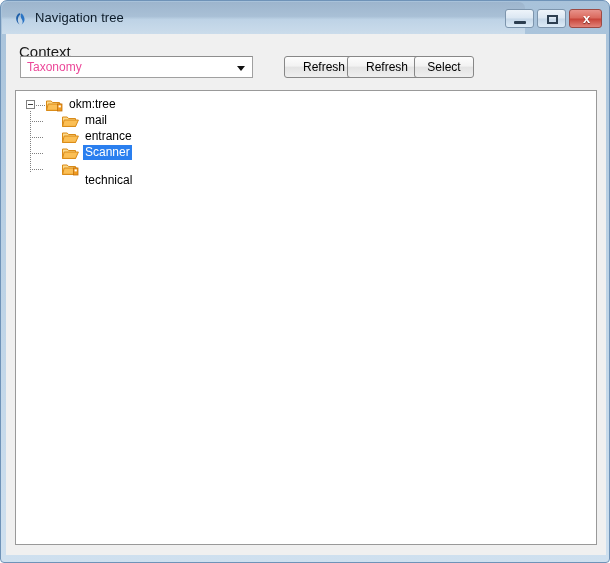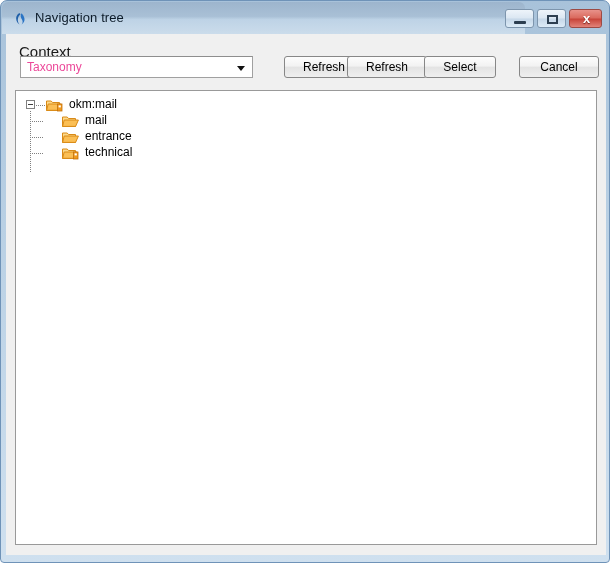--- a/index.html
+++ b/index.html
@@ -150,21 +150,21 @@
     border-radius: 3px;
     background: linear-gradient(to bottom, #fdfdfd 0%, #f2f2f2 46%, #e3e3e3 50%, #efefef 100%);
     font-size: 12px;
     color: #000000;
     text-align: center;
     line-height: 20px;
     cursor: default;
   }
   #btn-refresh { left: 254px; width: 80px; margin-left: 24px; }
   #btn-search  { left: 341px; width: 80px; }
-  #btn-select  { left: 418px; width: 72px; }
+  #btn-select  { left: 408px; width: 60px; }
   #btn-cancel  { left: 513px; width: 80px; }
 
   
   #tree-panel {
     position: absolute;
     left: 9px; top: 56px;
     width: 582px;
     height: 455px;
     box-sizing: border-box;
     background: #ffffff;
@@ -285,37 +285,36 @@
     <div id="context-label">Context</div>
 
     <div id="context-combo">
       <div id="context-combo-value">Taxonomy</div>
       <div id="context-combo-arrow"></div>
     </div>
 
     <div class="dlgbtn" id="btn-refresh">Refresh</div>
     <div class="dlgbtn" id="btn-search">Refresh</div>
     <div class="dlgbtn" id="btn-select">Select</div>
-    <div class="dlgbtn" id="btn-cancel">Cancel</div>
 
     <div id="tree-panel">
       <div id="tree-root-wrap">
 
         <div class="tree-row root">
           <div class="expander"></div>
           <div class="hstub root-stub"></div>
           <div class="folder" style="left:30px;">
             <svg width="17" height="14" viewBox="0 0 17 14">
               <path d="M0.5 3.0 L0.5 12.5 L13.5 12.5 L13.5 4.5 L6.5 4.5 L5.2 3.0 Z" fill="#fcd98a" stroke="#d98a17" stroke-width="1"></path>
               <path d="M2.2 6.0 L15.2 6.0 L13.0 12.3 L0.6 12.3 Z" fill="#fbbf55" stroke="#d98a17" stroke-width="1"></path>
               <rect x="11.5" y="6.0" width="4.5" height="7.0" fill="#f09a1e" stroke="#c4700c" stroke-width="0.8"></rect>
               <rect x="12.6" y="7.4" width="2.2" height="2.0" fill="#ffffff"></rect>
             </svg>
           </div>
-          <div class="label" style="left:51px;">okm:mail</div>
+          <div class="label" style="left:51px;">okm:tree</div>
         </div>
 
         <div class="vline"></div>
 
         <div class="tree-row">
           <div class="hstub"></div>
           <div class="folder" style="left:46px;">
             <svg width="17" height="14" viewBox="0 0 17 14">
               <path d="M0.5 3.0 L0.5 12.5 L13.5 12.5 L13.5 4.5 L6.5 4.5 L5.2 3.0 Z" fill="#fcd98a" stroke="#d98a17" stroke-width="1"></path>
               <path d="M2.2 6.0 L16.4 6.0 L13.6 12.4 L0.6 12.4 Z" fill="#fbbf55" stroke="#d98a17" stroke-width="1"></path>
@@ -328,31 +327,41 @@
           <div class="hstub"></div>
           <div class="folder" style="left:46px;">
             <svg width="17" height="14" viewBox="0 0 17 14">
               <path d="M0.5 3.0 L0.5 12.5 L13.5 12.5 L13.5 4.5 L6.5 4.5 L5.2 3.0 Z" fill="#fcd98a" stroke="#d98a17" stroke-width="1"></path>
               <path d="M2.2 6.0 L16.4 6.0 L13.6 12.4 L0.6 12.4 Z" fill="#fbbf55" stroke="#d98a17" stroke-width="1"></path>
             </svg>
           </div>
           <div class="label" style="left:67px;">entrance</div>
         </div>
 
-
         <div class="tree-row">
           <div class="hstub"></div>
           <div class="folder" style="left:46px;">
             <svg width="17" height="14" viewBox="0 0 17 14">
               <path d="M0.5 3.0 L0.5 12.5 L13.5 12.5 L13.5 4.5 L6.5 4.5 L5.2 3.0 Z" fill="#fcd98a" stroke="#d98a17" stroke-width="1"></path>
+              <path d="M2.2 6.0 L16.4 6.0 L13.6 12.4 L0.6 12.4 Z" fill="#fbbf55" stroke="#d98a17" stroke-width="1"></path>
+            </svg>
+          </div>
+          <div class="label selected" style="left:67px;">Scanner</div>
+        </div>
+
+        <div class="tree-row">
+          <div class="hstub"></div>
+          <div class="folder" style="left:46px;">
+            <svg width="17" height="14" viewBox="0 0 17 14">
+              <path d="M0.5 3.0 L0.5 12.5 L13.5 12.5 L13.5 4.5 L6.5 4.5 L5.2 3.0 Z" fill="#fcd98a" stroke="#d98a17" stroke-width="1"></path>
               <path d="M2.2 6.0 L15.2 6.0 L13.0 12.3 L0.6 12.3 Z" fill="#fbbf55" stroke="#d98a17" stroke-width="1"></path>
               <rect x="11.5" y="6.0" width="4.5" height="7.0" fill="#f09a1e" stroke="#c4700c" stroke-width="0.8"></rect>
               <rect x="12.6" y="7.4" width="2.2" height="2.0" fill="#ffffff"></rect>
             </svg>
           </div>
-          <div class="label" style="left:67px;">technical</div>
+          <div class="label" style="left:67px;margin-top:12px;">technical</div>
         </div>
 
       </div>
     </div>
 
   </div>
 </div>
 
 </body></html>

